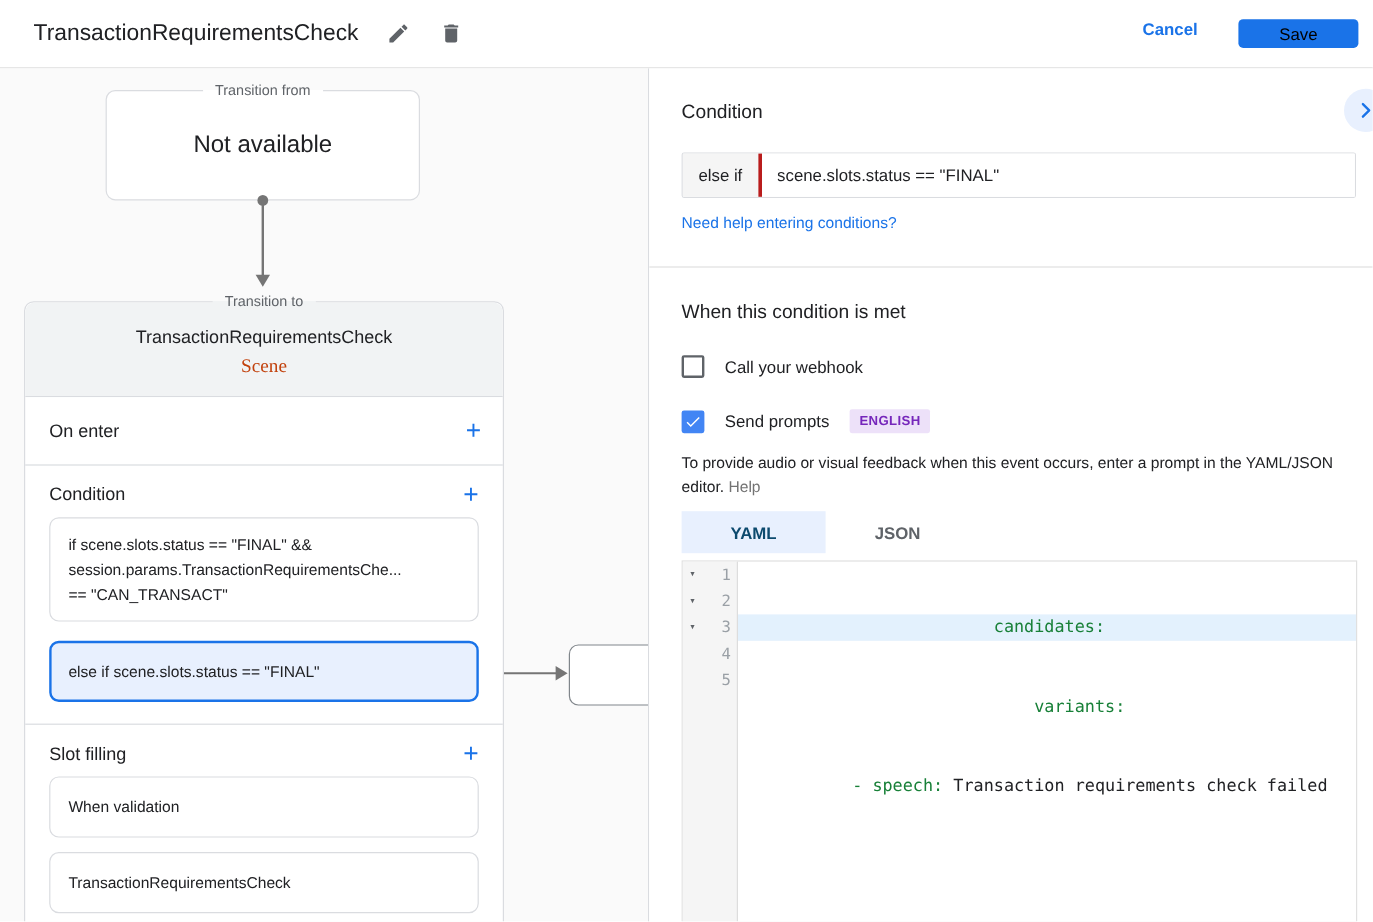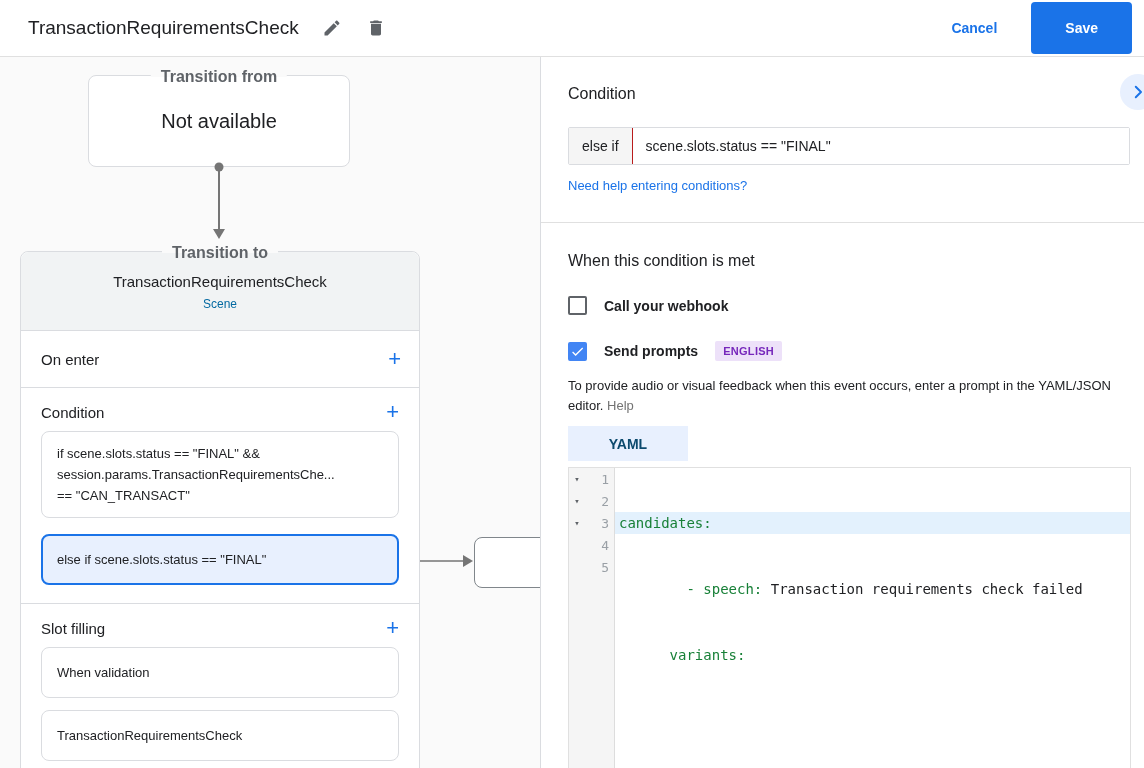--- a/index.html
+++ b/index.html
@@ -5,47 +5,47 @@
   * { margin:0; padding:0; box-sizing:border-box; }
   html,body { width:1144px; height:768px; overflow:hidden; background:#fff;
               font-family:"Liberation Sans", sans-serif; color:#202124; }
 
   
   .topbar { height:57px; display:flex; align-items:center; padding:0 12px 0 28px;
             border-bottom:1px solid #e0e0e0; background:#fff; }
   .topbar-title { font-size:19px; color:#202124; }
   .topbar-icons { display:flex; align-items:center; gap:22px; margin-left:22px; }
   .icon-btn { width:22px; height:22px; color:#5f6368; cursor:pointer; display:flex; align-items:center; justify-content:center; }
-  .topbar-actions { margin-left:auto; display:flex; align-items:center; gap:34px; }
+  .topbar-actions { margin-left:auto; display:flex; align-items:flex-start; gap:34px; }
   .cancel-btn { color:#1a73e8; font-size:14px; font-weight:bold; cursor:pointer; }
-  .save-btn { background:#1a73e8; color:#ffffff; font-size:14px; font-weight:bold;
-              border:none; border-radius:4px; padding:18px 34px; cursor:pointer; }
+  .save-btn { background:#1a73e8; color:#000000; font-size:14px; font-weight:normal;
+              border:none; border-radius:4px; padding:4px 34px; cursor:pointer; }
 
   
   .main { display:flex; height:711px; }
   .canvas { width:541px; min-width:541px; background:#fafafa; border-right:1px solid #dadce0;
             position:relative; overflow:hidden; }
   .panel { flex:1; background:#fff; position:relative; overflow:hidden; }
 
   
   .flow-legend { position:absolute; top:-8px; left:50%; transform:translateX(-50%);
-                 font-size:16px; color:#5f6368; padding:0 10px; white-space:nowrap;font-weight:bold; }
+                 font-size:12px; color:#5f6368; padding:0 10px; white-space:nowrap; }
   .from-box { position:absolute; left:88px; top:18px; width:262px; height:92px;
               background:#fff; border:1px solid #dadce0; border-radius:8px; }
   .from-box .flow-legend { background:linear-gradient(#fafafa 50%, #ffffff 50%); }
   .from-box-content { height:100%; display:flex; align-items:center; justify-content:center;
                       font-size:20px; color:#202124; }
 
   .scene-card { position:absolute; left:20px; top:194px; width:400px; height:600px;
                 background:#fff; border:1px solid #dadce0; border-radius:8px; }
   .scene-card .flow-legend { background:linear-gradient(#fafafa 50%, #f1f3f4 50%); }
   .scene-head { height:79px; background:#f1f3f4; border-bottom:1px solid #dadce0;
                 border-radius:8px 8px 0 0; text-align:center; padding-top:21px; }
   .scene-title { font-size:15px; color:#202124; }
-  .scene-sub { font-size:12px; color:#0369a1; margin-top:7px; }
+  .scene-sub { font-size:16px; color:#c2410c; margin-top:7px;font-family:Liberation Serif, serif; }
 
   .row-section { display:flex; align-items:center; justify-content:space-between;
                  height:57px; padding:0 18px 0 20px; border-bottom:1px solid #dadce0; }
   .row-label { font-size:15px; color:#202124; }
   .add-icon { color:#1a73e8; font-size:22px; font-weight:normal; cursor:pointer; line-height:20px; }
 
   .card-section { padding:14px 20px 18px 20px; border-bottom:1px solid #dadce0; }
   .card-section.last { border-bottom:none; }
   .section-label-row { display:flex; align-items:center; justify-content:space-between;
                        padding-right:0px; margin-bottom:9px; }
@@ -61,56 +61,56 @@
   .flow-svg { position:absolute; left:0; top:0; pointer-events:none; }
 
   
   .panel-sec1 { padding:28px 14px 0 27px; height:165px; }
   .panel-h { font-size:16px; color:#202124; font-weight:normal; }
   .collapse-btn { position:absolute; right:-12px; top:17px; width:36px; height:36px;
                   border-radius:50%; background:#e8f0fe; color:#1a73e8; border:none;
                   display:flex; align-items:center; justify-content:center; cursor:pointer; }
   .cond-row { display:flex; width:562px; height:38px; border:1px solid #dadce0;
               border-radius:2px; margin-top:24px; }
-  .cond-prefix { background:#f5f5f5; border-right:1px solid #b91c1c; padding:0 13px;
+  .cond-prefix { background:#f5f5f5; border-right:3px solid #b91c1c; padding:0 13px;
                  display:flex; align-items:center; font-size:14px; color:#202124; }
   .cond-input { flex:1; border:none; outline:none; font-size:14px; color:#202124;
                 padding:0 13px; font-family:"Liberation Sans", sans-serif; background:#fff; }
   .help-link { display:inline-block; margin-top:13px; font-size:13px; color:#1a73e8;
                text-decoration:none; cursor:pointer; }
   .hdivider { height:1px; background:#e0e0e0; }
 
   .panel-sec2 { padding:29px 14px 0 27px; }
   .check-row { display:flex; align-items:center; margin-top:26px; }
   .checkbox { width:19px; height:19px; border:2px solid #5f6368; border-radius:2px;
               background:#fff; cursor:pointer; flex:none; }
   .checkbox.checked { background:#4285f4; border-color:#4285f4; display:flex;
                       align-items:center; justify-content:center; }
-  .check-label { font-size:14px; font-weight:bold; color:#202124; margin-left:17px; }
+  .check-label { font-size:14px; font-weight:normal; color:#202124; margin-left:17px; }
   .lang-badge { margin-left:17px; background:#ede1f9; color:#7627bb; font-size:11px;
                 font-weight:bold; letter-spacing:.3px; padding:4px 8px; border-radius:2px; }
   .desc { margin-top:15px; font-size:13px; color:#202124; line-height:20px; max-width:570px; }
   .desc a { color:#737373; text-decoration:none; cursor:pointer; }
 
   .tabs { display:flex; margin-top:10px; }
   .tab { width:120px; height:35px; display:flex; align-items:center; justify-content:center;
          font-size:14px; font-weight:bold; color:#5f6368; cursor:pointer; }
   .tab.active { background:#e8f0fe; color:#0c4a6e; }
 
   
   .editor { margin-top:6px; width:563px; border:1px solid #e0e0e0; display:flex;
             height:302px; background:#fff; }
   .gutter { width:46px; background:#f5f5f5; border-right:1px solid #ddd;
             font-family:"DejaVu Sans Mono", monospace; font-size:13px; color:#9aa0a6; }
   .gutter-row { height:22px; display:flex; align-items:center; }
   .fold { width:16px; text-align:center; font-size:9px; color:#5f6368; cursor:pointer; }
   .lnum { flex:1; text-align:right; padding-right:5px; }
   .code { flex:1; font-family:"DejaVu Sans Mono", monospace; font-size:14px;
           line-height:22px; white-space:pre; overflow:hidden; }
-  .code-row { height:22px; padding-left:4px; }
+  .code-row { height:22px; padding-left:4px;text-align:center; }
   .code-row.active { background:#e3f1fd; }
   .tok-key { color:#188038; }
   .tok-plain { color:#202124; }
 </style>
 </head>
 <body>
 
 <div class="topbar">
   <span class="topbar-title">TransactionRequirementsCheck</span>
   <span class="topbar-icons">
@@ -224,20 +224,21 @@
             </svg>
         </span>
         <span class="check-label">Send prompts</span>
         <span class="lang-badge">ENGLISH</span>
       </div>
 
       <p class="desc"><span>To provide audio or visual feedback when this event occurs, enter a prompt in the YAML/JSON editor.</span> <a>Help</a></p>
 
       <div class="tabs">
         <div class="tab active">YAML</div>
+        <div class="tab">JSON</div>
       </div>
 
       <div class="editor">
         <div class="gutter">
           <div class="gutter-row">
               <span class="fold">▾</span>
               <span class="lnum">1</span>
             </div>
           <div class="gutter-row">
               <span class="fold">▾</span>
@@ -251,20 +252,20 @@
               <span class="fold"></span>
               <span class="lnum">4</span>
             </div>
           <div class="gutter-row">
               <span class="fold"></span>
               <span class="lnum">5</span>
             </div>
         </div>
         <div class="code">
           <div class="code-row active"><span class="tok-key">candidates:</span><span class="tok-plain"></span></div>
+          <div class="code-row"><span class="tok-key">      variants:</span><span class="tok-plain"></span></div>
           <div class="code-row"><span class="tok-key">        - speech:</span><span class="tok-plain"> Transaction requirements check failed</span></div>
-          <div class="code-row"><span class="tok-key">      variants:</span><span class="tok-plain"></span></div>
           
         </div>
       </div>
     </div>
   </div>
 </div>
 
 </body></html>

